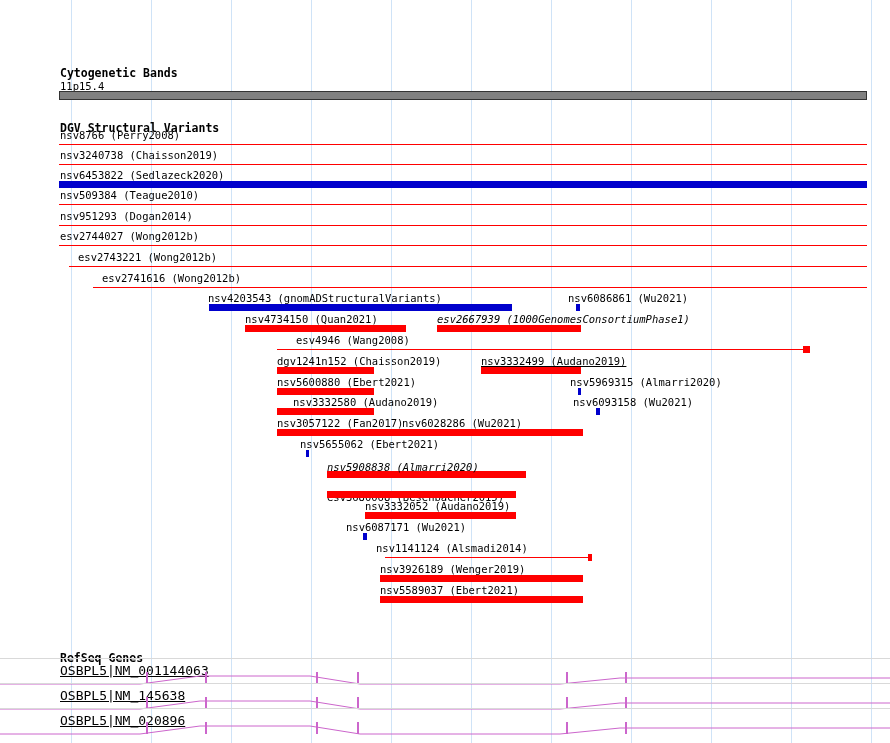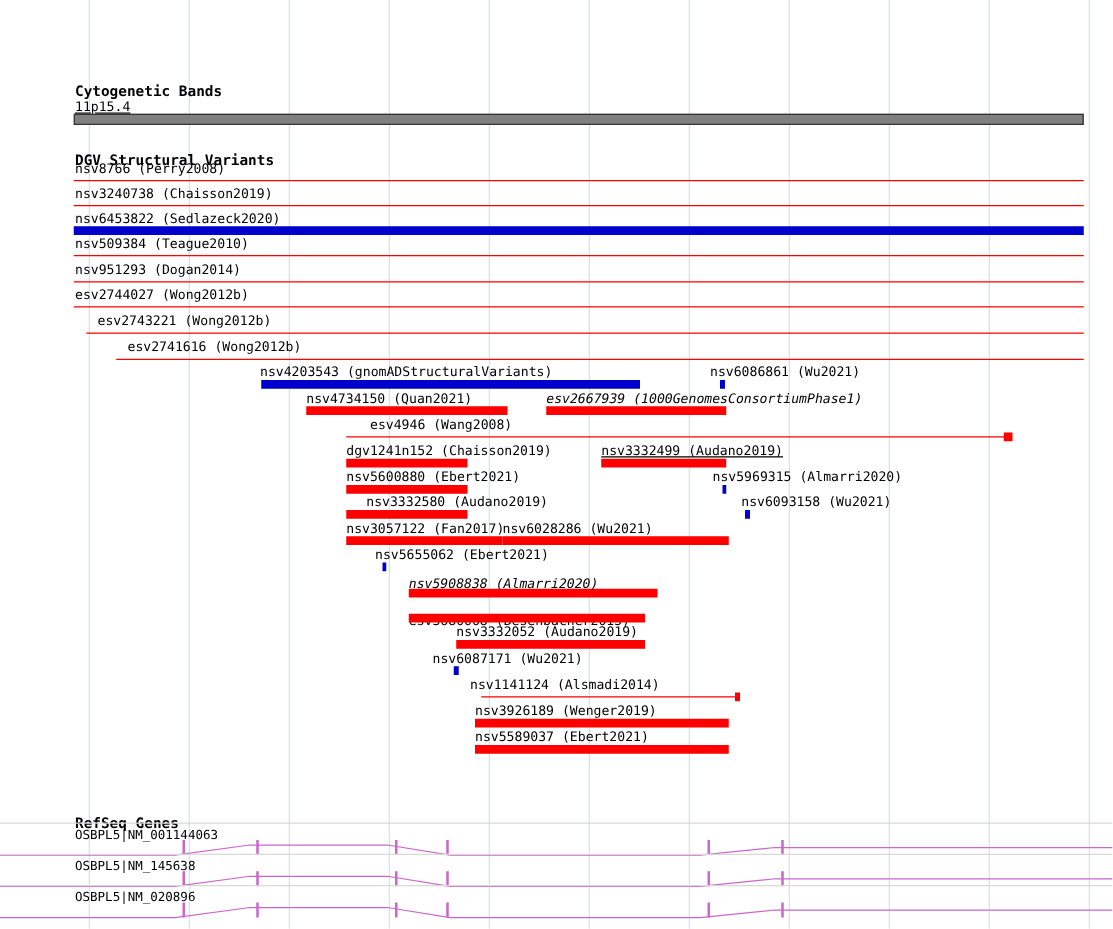--- a/index.html
+++ b/index.html
@@ -114,22 +114,23 @@
   }
   .gene-sep {
     position: absolute;
     left: 0;
     width: 890px;
     height: 1px;
     background: #d9d9d9;
   }
   .gene-label {
     position: absolute;
-    font-size: 10px;
-    white-space: nowrap;
+    font-size: 13px;
+    white-space: nowrap;
+    text-decoration: underline;
   }
   svg.gene-svg {
     position: absolute;
     left: 0;
     height: 24px;
     width: 890px;
     overflow: visible;
   }
 </style>
 </head>
@@ -189,21 +190,21 @@
       <div class="track-label" style="left: 277px; top: 355px;">dgv1241n152 (Chaisson2019)</div>
       <div class="feature-bar" style="left: 277px; width: 97px; background: rgb(255, 0, 0); height: 7px; top: 367px;"></div>
       <div class="track-label" style="left: 481px; top: 355px; text-decoration: underline;">nsv3332499 (Audano2019)</div>
       <div class="feature-bar" style="left: 481px; width: 100px; background: rgb(255, 0, 0); height: 7px; top: 367px;"></div>
       <div class="track-label" style="left: 277px; top: 376px;">nsv5600880 (Ebert2021)</div>
       <div class="feature-bar" style="left: 277px; width: 97px; background: rgb(255, 0, 0); height: 7px; top: 388px;"></div>
       <div class="track-label" style="left: 570px; top: 376px; text-align: right;">nsv5969315 (Almarri2020)</div>
       <div class="feature-bar" style="left: 578px; width: 3px; background: rgb(0, 0, 204); height: 7px; top: 388px;"></div>
       <div class="track-label" style="left: 277px; top: 396px; margin-left: 16px;">nsv3332580 (Audano2019)</div>
       <div class="feature-bar" style="left: 277px; width: 97px; background: rgb(255, 0, 0); height: 7px; top: 408px;"></div>
-      <div class="track-label" style="left: 593px; top: 396px;">nsv6093158 (Wu2021)</div>
+      <div class="track-label" style="left: 573px; top: 396px;">nsv6093158 (Wu2021)</div>
       <div class="feature-bar" style="left: 596px; width: 4px; background: rgb(0, 0, 204); height: 7px; top: 408px;"></div>
       <div class="track-label" style="left: 277px; top: 417px;">nsv3057122 (Fan2017)</div>
       <div class="feature-bar" style="left: 277px; width: 125px; background: rgb(255, 0, 0); height: 7px; top: 429px;"></div>
       <div class="track-label" style="left: 402px; top: 417px;">nsv6028286 (Wu2021)</div>
       <div class="feature-bar" style="left: 402px; width: 181px; background: rgb(255, 0, 0); height: 7px; top: 429px;"></div>
       <div class="track-label" style="left: 300px; top: 438px;">nsv5655062 (Ebert2021)</div>
       <div class="feature-bar" style="left: 306px; width: 3px; background: rgb(0, 0, 204); height: 7px; top: 450px;"></div>
       <div class="track-label" style="left: 327px; top: 459px; margin-top: 32px;">esv3680068 (Besenbacher2015)</div>
       <div class="feature-bar" style="left: 327px; width: 199px; background: rgb(255, 0, 0); height: 7px; top: 471px;"></div>
       <div class="track-label" style="left: 327px; top: 461px; font-style: italic;">nsv5908838 (Almarri2020)</div>

